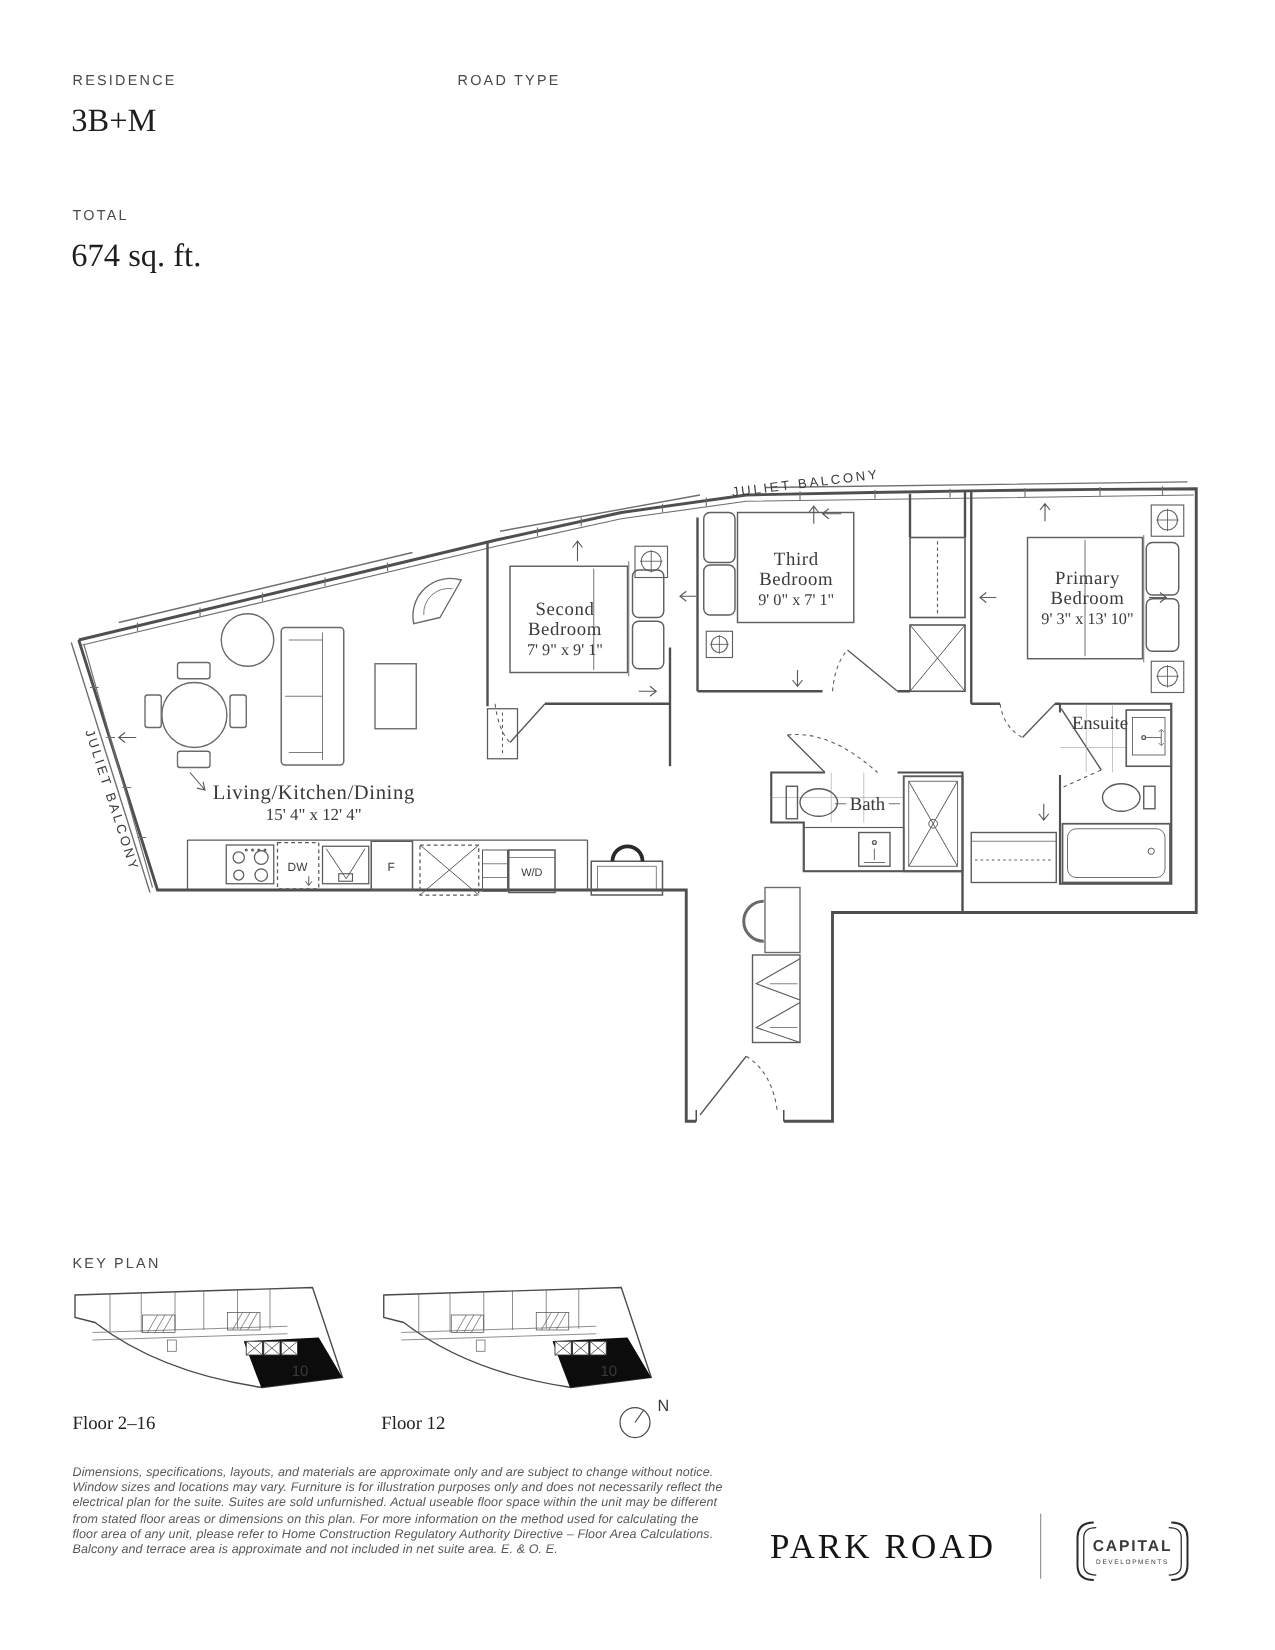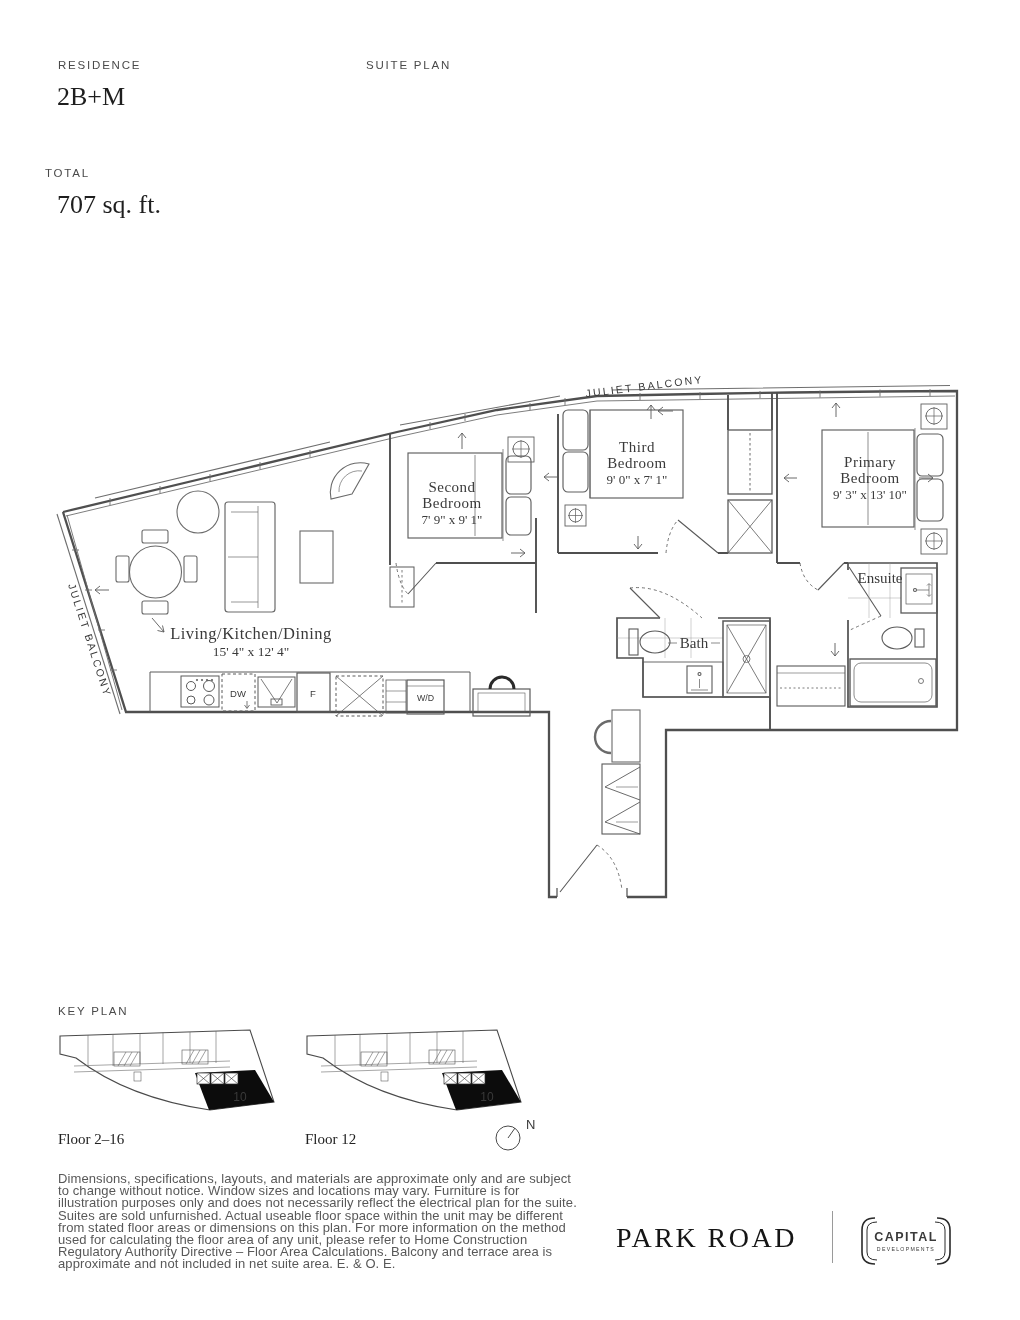--- a/index.html
+++ b/index.html
@@ -3,38 +3,38 @@
 <meta charset="utf-8">
 <style>
   html,body{margin:0;padding:0;background:#fff;}
   .page{position:relative;width:1020px;height:1320px;background:#ffffff;overflow:hidden;
         font-family:"Liberation Sans",sans-serif;color:#2a2a2a;padding-left:48px;}
   .eyebrow{position:absolute;font-size:11.5px;letter-spacing:1.8px;color:#4a4a4a;}
   .serif-val{position:absolute;font-family:"Liberation Serif","DejaVu Serif",serif;
              font-size:26px;color:#1e1e1e;}
   .caption{position:absolute;font-family:"Liberation Serif","DejaVu Serif",serif;
            font-size:15px;color:#222;}
-  .legal{position:absolute;left:58px;top:1173px;width:522px;font-size:13px;
-         line-height:12.2px;color:#585858;letter-spacing:.1px;}
+  .legal{position:absolute;left:58px;top:1173px;width:522px;font-size:10px;
+         line-height:12.2px;color:#585858;letter-spacing:.1px;font-style:italic;}
   .brand{position:absolute;left:616px;top:1222px;font-family:"Liberation Serif","DejaVu Serif",serif;
          font-size:28px;letter-spacing:2.5px;color:#151515;}
   .divider{position:absolute;left:832px;top:1211px;width:1px;height:52px;background:#9a9a9a;}
   svg text{font-family:"Liberation Serif","DejaVu Serif",serif;fill:#3a3a3a;}
   svg text.sans{font-family:"Liberation Sans",sans-serif;}
 </style>
 </head>
 <body>
 
 <div class="page">
 
   <div class="eyebrow" style="left:58px;top:59px">RESIDENCE</div>
-  <div class="serif-val" style="left:57px;top:82px">2B+M</div>
-  <div class="eyebrow" style="left:366px;top:59px">SUITE PLAN</div>
-  <div class="eyebrow" style="left:45px;top:167px">TOTAL</div>
-  <div class="serif-val" style="left:57px;top:190px">707 sq. ft.</div>
+  <div class="serif-val" style="left:57px;top:82px">3B+M</div>
+  <div class="eyebrow" style="left:366px;top:59px">ROAD TYPE</div>
+  <div class="eyebrow" style="left:58px;top:167px">TOTAL</div>
+  <div class="serif-val" style="left:57px;top:190px">674 sq. ft.</div>
 
   <svg viewBox="45 372 930 548" style="position:absolute;left:45px;top:372px;width:930px;height:548px" fill="none">
 
     <g stroke="#4f4f4f" stroke-width="2.3">
       <path d="M 63,512 L 230,472 L 397,432 L 497,410 L 597,396 L 697,394 L 790,392.5 L 880,391.5 L 957,391
                L 957,730 L 666,730 L 666,897 L 627,897"></path>
       <path d="M 557,897 L 549,897 L 549,712 L 126,712 L 63,512"></path>
     </g>
 
     <g stroke="#6e6e6e" stroke-width="0.9">

